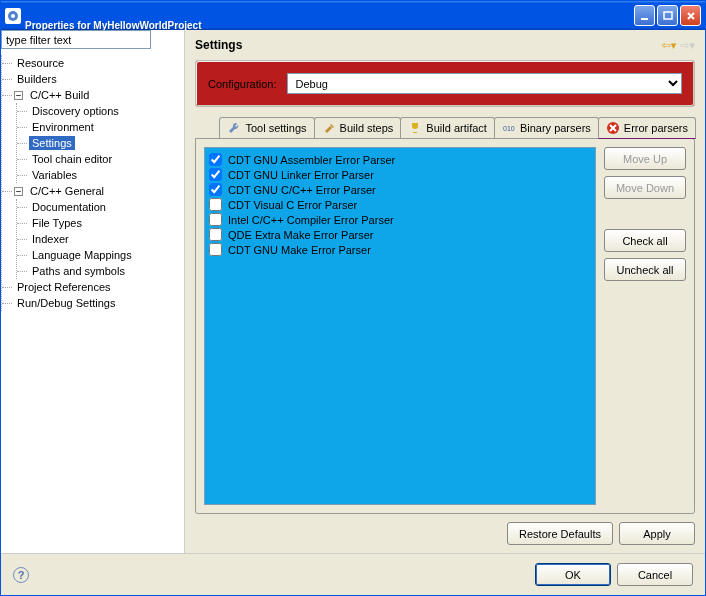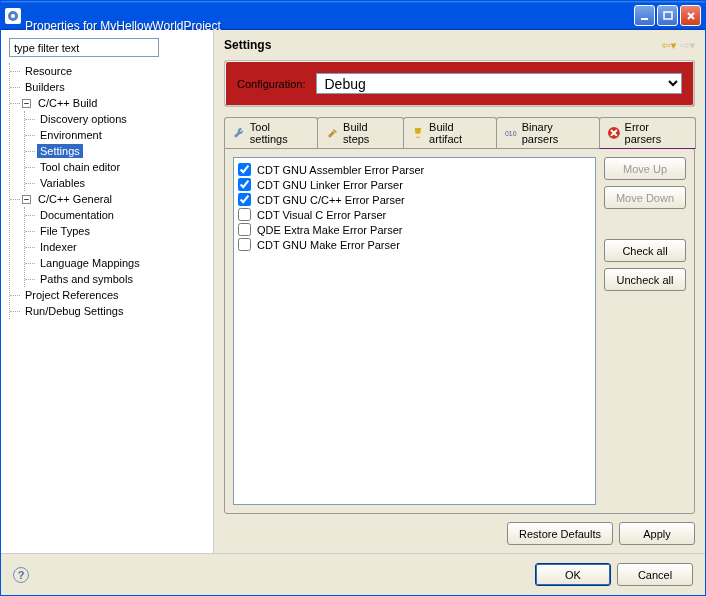--- a/index.html
+++ b/index.html
@@ -1,48 +1,48 @@
 <!DOCTYPE html>
 <html><head>
 <meta charset="utf-8">
 <style>
 * { box-sizing: border-box; margin: 0; padding: 0; }
 body { font-family: Tahoma, sans-serif; font-size: 11px; background: #fff; width: 706px; height: 596px; overflow: hidden; border: 1px solid #0054E3; }
 .titlebar { height: 29px; background: linear-gradient(to bottom, #3c8cf0 0%, #0054E3 8%, #0054E3 92%, #003cb0 100%); display: flex; align-items: center; padding: 0 4px; color: #fff; }
 .titlebar-icon { width: 16px; height: 16px; background: #fff; border-radius: 2px; margin-right: 4px; display: inline-flex; align-items: center; justify-content: center; }
 .titlebar-icon svg { width: 12px; height: 12px; }
-.titlebar-text { font-weight: normal; font-size: 12px; flex: 1; text-shadow: 1px 1px 1px rgba(0,0,0,0.3); margin-top: 20px; }
+.titlebar-text { font-weight: bold; font-size: 10px; flex: 1; text-shadow: 1px 1px 1px rgba(0,0,0,0.3); margin-top: 20px; }
 .win-controls { display: flex; gap: 2px; }
 .win-btn { width: 21px; height: 21px; border-radius: 3px; border: 1px solid #fff; display: flex; align-items: center; justify-content: center; color: #fff; font-weight: bold; font-size: 10px; cursor: pointer; }
 .win-min, .win-max { background: linear-gradient(to bottom, #7ba7e8, #3c6fd4); }
 .win-close { background: linear-gradient(to bottom, #f08070, #d04020); }
 .content { display: flex; height: 523px; }
-.left-panel { width: 212px; padding: 8px; background: #fff; }
+.left-panel { width: 183px; background: #fff; }
 .filter-input { width: 150px; height: 19px; border: 1px solid #7f9db9; padding: 1px 4px; font-size: 11px; margin-bottom: 6px; }
 .tree { font-size: 11px; color: #000; }
 .tree-item { padding: 1px 0; white-space: nowrap; display: flex; align-items: center; }
 .tree-toggle { width: 9px; height: 9px; border: 1px solid #888; display: inline-flex; align-items: center; justify-content: center; margin-right: 4px; font-size: 9px; line-height: 1; cursor: pointer; background: #fff; font-family: monospace; }
 .tree-label { padding: 1px 3px; cursor: default; }
 .tree-label.selected { background: #316ac5; color: #fff; }
 .tree-children { margin-left: 6px; border-left: 1px dotted #aaa; padding-left: 8px; }
 .tree-children .tree-item::before { content: ""; display: inline-block; width: 10px; border-top: 1px dotted #aaa; margin-right: 2px; margin-left: -8px; }
 .right-panel { flex: 1; background: #ece9d8; padding: 8px 10px; display: flex; flex-direction: column; border-left: 1px solid #ccc; }
 .header-row { display: flex; align-items: center; margin-bottom: 8px; }
 .header-title { font-weight: bold; font-size: 12px; flex: 1; }
 .nav-arrows { display: flex; gap: 4px; align-items: center; }
 .nav-arrow { font-size: 11px; cursor: pointer; }
 .config-box { background: #b91c1c; border: 1px solid #bbb; border-radius: 3px; padding: 12px; margin-bottom: 10px; display: flex; align-items: center; gap: 10px; box-shadow: inset 1px 1px 0 #f5f3e8, inset -1px -1px 0 #d0cdb8; }
-.config-select { flex: 1; height: 21px; border: 1px solid #7f9db9; background: #fff; font-size: 14px; padding: 1px 4px; }
+.config-select { flex: 1; height: 21px; border: 1px solid #7f9db9; background: #fff; font-size: 11px; padding: 1px 4px; }
 .tabs-container { display: flex; flex-direction: column; flex: 1; }
 .tabs-strip { display: flex; align-items: flex-end; position: relative; z-index: 2; justify-content: flex-end; }
 .tab { background: #ece9d8; border: 1px solid #999; border-bottom: none; border-radius: 3px 3px 0 0; padding: 3px 7px; font-size: 11px; display: flex; align-items: center; gap: 4px; cursor: pointer; margin-right: -1px; position: relative; }
 .tab.active { background: #ece9d8; border-bottom: 1px solid #701a75; margin-bottom: -1px; z-index: 3; }
 .tab-icon { width: 14px; height: 14px; display: inline-block; }
 .tab-body { border: 1px solid #999; background: #ece9d8; flex: 1; padding: 8px; display: flex; gap: 8px; border-radius: 0 3px 3px 3px; }
-.parser-list { flex: 1; background: #ffffff; border: 1px solid #7f9db9; padding: 4px; overflow: auto; }
+.parser-list { flex: 1; background: #0ea5e9; border: 1px solid #7f9db9; padding: 4px; overflow: auto; }
 .parser-item { display: flex; align-items: center; padding: 1px 0; gap: 6px; }
 input[type="checkbox"] { width: 13px; height: 13px; }
 .side-buttons { display: flex; flex-direction: column; gap: 6px; width: 82px; }
 .btn { height: 23px; border: 1px solid #888; border-radius: 3px; background: linear-gradient(to bottom, #fff, #ece9d8); font-size: 11px; cursor: pointer; padding: 0 8px; }
 .btn:disabled { color: #999; cursor: default; }
 .gap { flex: 0 0 18px; }
 .bottom-actions { display: flex; justify-content: flex-end; gap: 6px; padding-top: 8px; }
 .footer { height: 42px; border-top: 1px solid #ccc; display: flex; align-items: center; justify-content: space-between; padding: 0 12px; background: #ece9d8; }
 .help-icon { width: 16px; height: 16px; border: 1px solid #7090c0; border-radius: 50%; display: flex; align-items: center; justify-content: center; color: #5070b0; font-size: 11px; cursor: pointer; font-weight: bold; }
 .footer-buttons { display: flex; gap: 6px; }
@@ -205,20 +205,24 @@
             <div class="parser-item">
               <input type="checkbox" checked="" style="">
               <span>CDT GNU C/C++ Error Parser</span>
             </div>
             <div class="parser-item">
               <input type="checkbox" style="">
               <span>CDT Visual C Error Parser</span>
             </div>
             <div class="parser-item">
               <input type="checkbox" style="">
+              <span>Intel C/C++ Compiler Error Parser</span>
+            </div>
+            <div class="parser-item">
+              <input type="checkbox" style="">
               <span>QDE Extra Make Error Parser</span>
             </div>
             <div class="parser-item">
               <input type="checkbox" style="">
               <span>CDT GNU Make Error Parser</span>
             </div>
           </div>
         <div class="side-buttons">
           <button class="btn" disabled="">Move Up</button>
           <button class="btn" disabled="">Move Down</button>

